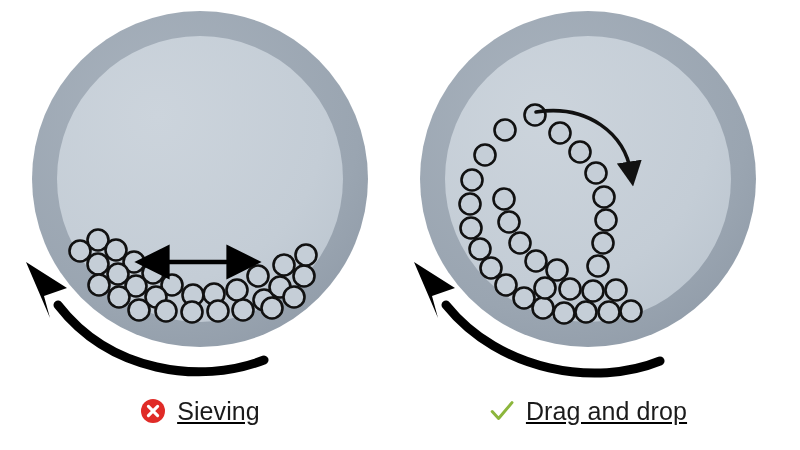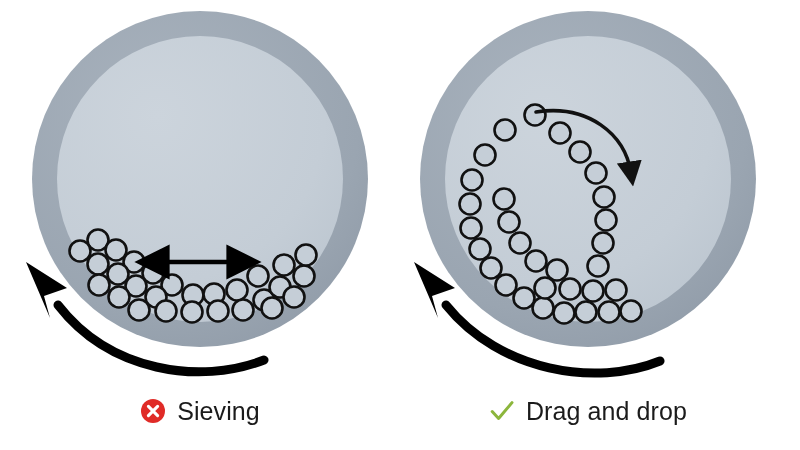--- a/index.html
+++ b/index.html
@@ -39,20 +39,21 @@
   .caption {
     position: absolute;
     left: 0;
     width: 400px;
     top: 392px;
     height: 38px;
     display: flex;
     align-items: center;
     justify-content: center;
     gap: 11px;
+    text-decoration: underline;
   }
   .caption-text {
     font-family: "Liberation Sans", sans-serif;
     font-size: 25px;
     font-weight: 400;
     color: #1b1b1b;
     letter-spacing: 0.1px;
     line-height: 1;
     white-space: nowrap;
   }

